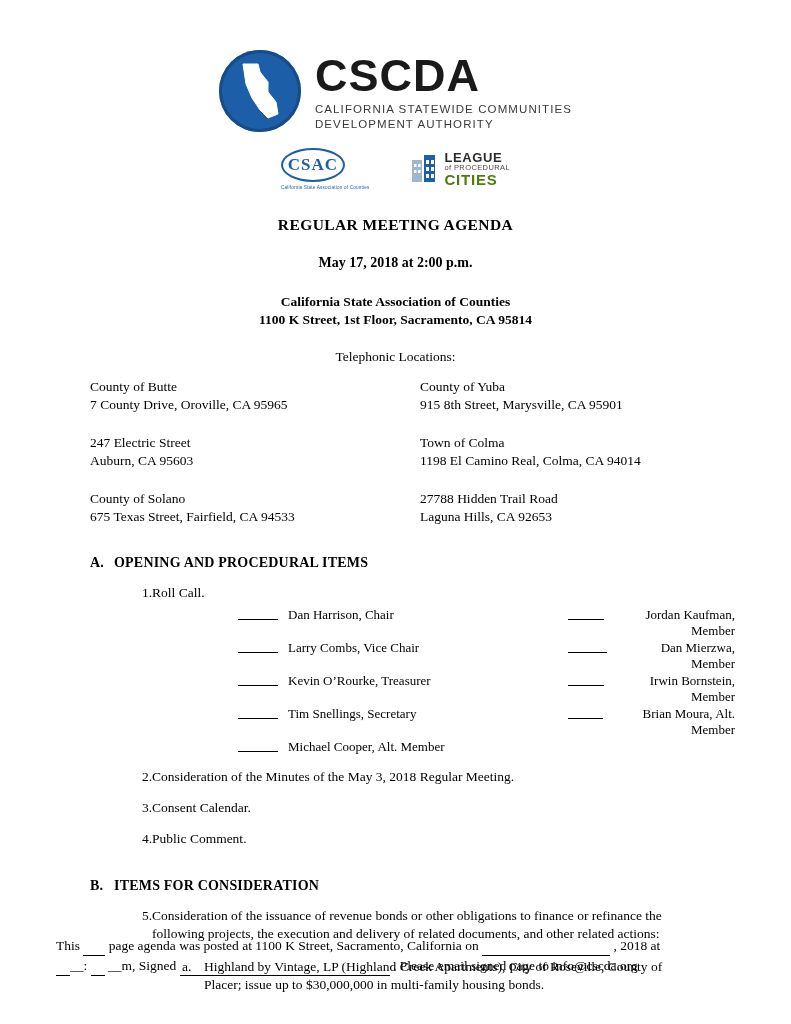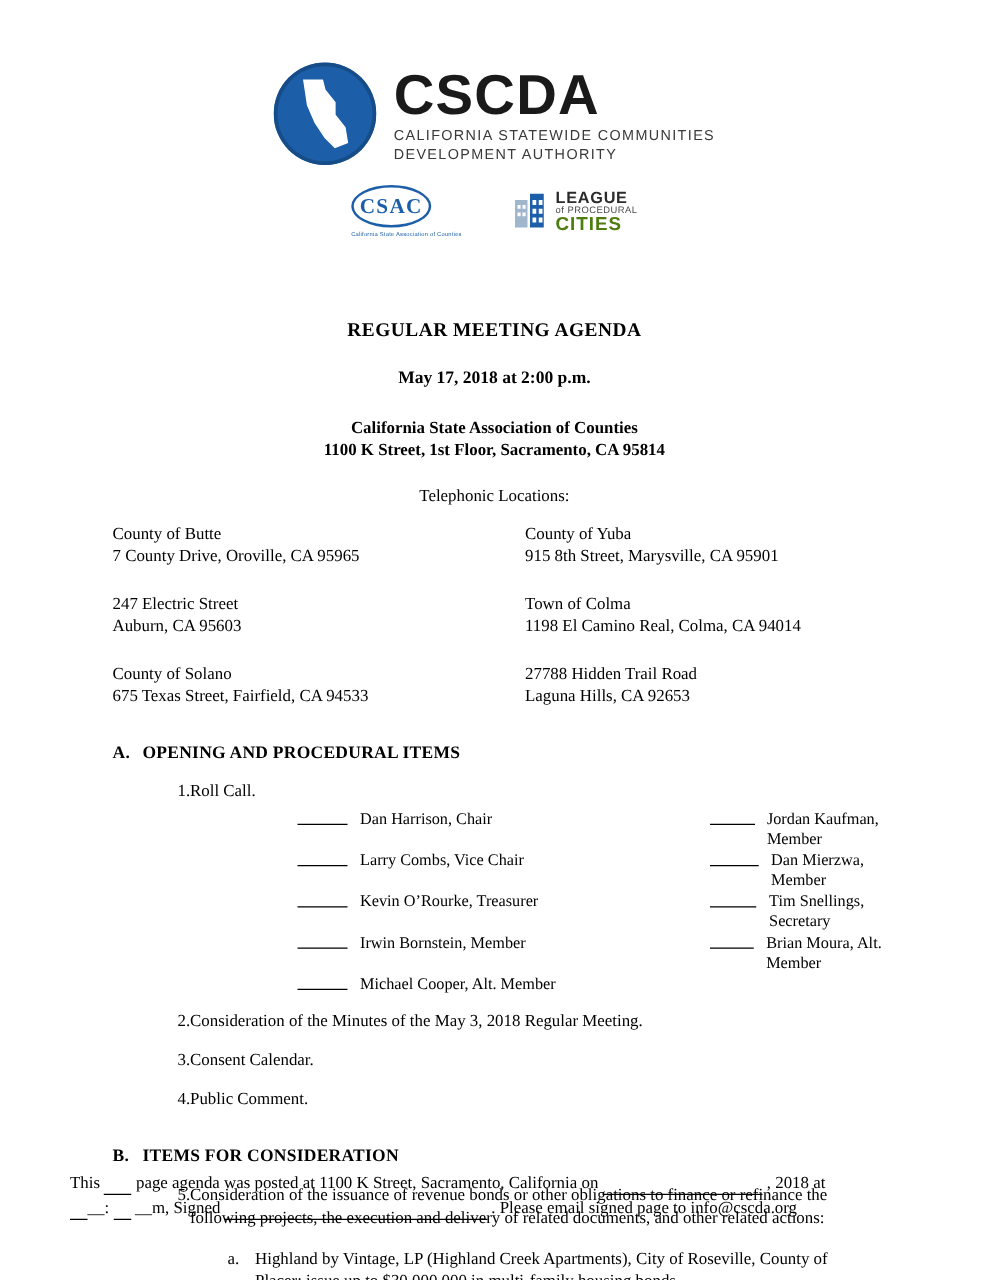--- a/index.html
+++ b/index.html
@@ -125,21 +125,21 @@
   .league-l1 { font-size: 13px; font-weight: bold; letter-spacing: .6px; }
   .league-l2 { font-size: 7.5px; letter-spacing: .4px; color:#4a4a4a;}
   .league-l3 { font-size: 15px; font-weight: bold; letter-spacing: .8px; color:#4d7c0f;}
 
   
   .doc-title {
     text-align: center;
     font-weight: bold;
     font-size: 15.5px;
     letter-spacing: .4px;
-    margin-top: 66px;
+    margin-top: 26px;
   }
   .doc-date {
     text-align: center;
     font-weight: bold;
     font-size: 14px;
     margin-top: 21px;
   }
   .venue {
     text-align: center;
     font-weight: bold;
@@ -190,20 +190,21 @@
   }
   .item-body { flex: 1; padding-right: 40px; }
 
   
   .rollcall {
     margin-top: 4px;
     display: grid;
     grid-template-columns: 330px 1fr;
     row-gap: 1px;
     font-size: 13px;
+    text-align: right;
   }
   .rc-name { display: flex; gap: 10px; }
   .rc-blank {
     display: inline-block;
     width: 40px;
     border-bottom: 1px solid #000;
     height: 12px;
   }
 
   .subitem {
@@ -346,25 +347,25 @@
         <div class="rc-name">
           <span class="rc-blank"></span>
           <span>Dan Mierzwa, Member</span>
         </div>
         <div class="rc-name">
           <span class="rc-blank"></span>
           <span>Kevin O’Rourke, Treasurer</span>
         </div>
         <div class="rc-name">
           <span class="rc-blank"></span>
+          <span>Irwin Bornstein, Member</span>
+        </div>
+        <div class="rc-name">
+          <span class="rc-blank"></span>
           <span>Tim Snellings, Secretary</span>
-        </div>
-        <div class="rc-name">
-          <span class="rc-blank"></span>
-          <span>Irwin Bornstein, Member</span>
         </div>
         <div class="rc-name">
           <span class="rc-blank"></span>
           <span>Brian Moura, Alt. Member</span>
         </div>
         <div class="rc-name">
           <span class="rc-blank"></span>
           <span>Michael Cooper, Alt. Member</span>
         </div>
         <div></div>

